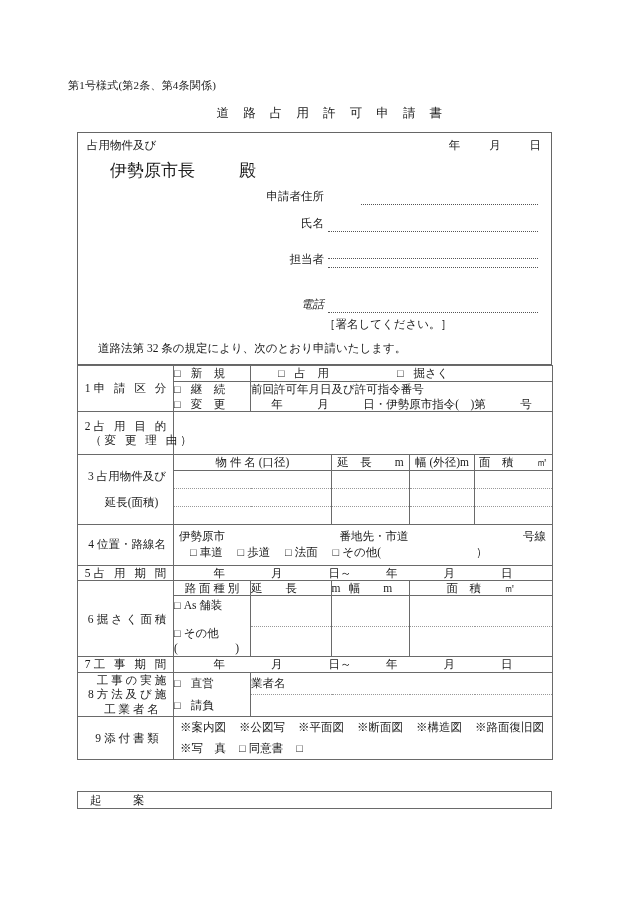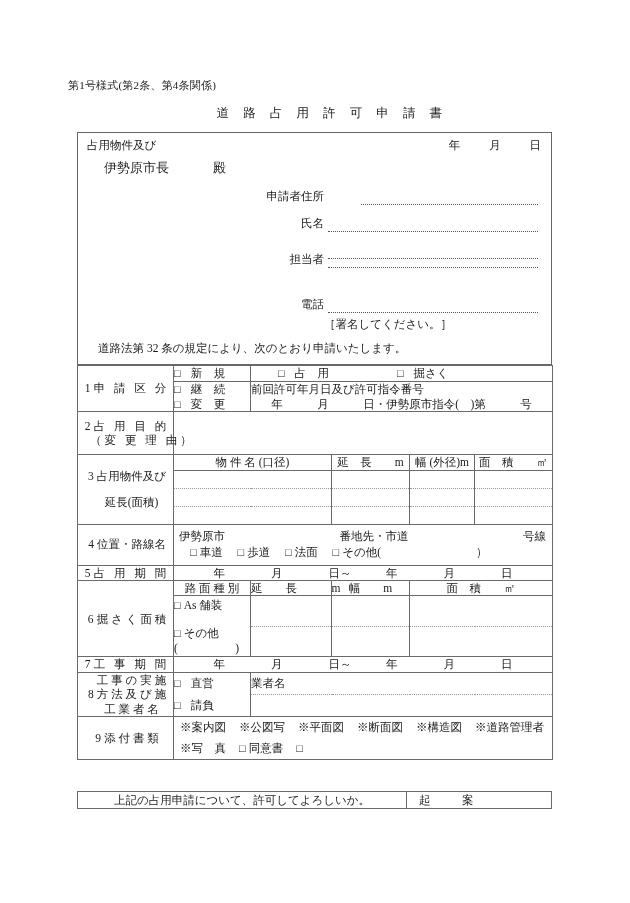--- a/index.html
+++ b/index.html
@@ -67,23 +67,23 @@
     right: 10px;
     top: 5px;
     font-size: 11.5px;
     white-space: nowrap;
     margin-left: 22px;
   }
   .hb-date span { margin-left: 26px; }
   .hb-date span:first-child { margin-left: 0; }
   .hb-mayor {
     position: absolute;
-    left: 26px;
+    left: 32px;
     top: 26px;
-    font-size: 13px;
+    font-size: 17px;
     white-space: nowrap;
   }
   .hb-mayor .dono { margin-left: 44px; }
 
   .field-row {
     position: absolute;
     left: 160px;
     width: 300px;
     height: 20px;
     display: flex;
@@ -98,21 +98,21 @@
   }
   .field-line {
     flex: 1;
     border-bottom: 1px dotted #555;
     height: 14px;
   }
   .fr-addr  { top: 52px; gap: 33px;  }
   .fr-name  { top: 79px;  }
   .fr-name2 { top: 106px; }
   .fr-staff { top: 115px; }
-  .fr-tel   { top: 160px; }
+  .fr-tel   { top: 160px; font-style: italic; }
 
   .sign-note {
     position: absolute;
     left: 246px;
     top: 184px;
     font-size: 11.5px;
     white-space: nowrap;
   }
   .law-note {
     position: absolute;
@@ -427,30 +427,29 @@
       </td>
       <td colspan="4" class="dashed-t"></td>
     </tr>
 
     <tr>
       <td class="rowlabel lbl-left" style="height:42px">
         <span class="num">9</span><span>添 付 書 類</span>
       </td>
       <td colspan="5">
         <div class="attach-line">
-          <span class="it">※案内図</span><span class="it">※公図写</span><span class="it">※平面図</span><span class="it">※断面図</span><span class="it">※構造図</span><span>※道路管理者</span>
+          <span class="it">※案内図</span><span class="it">※公図写</span><span class="it">※平面図</span><span class="it">※断面図</span><span class="it">※構造図</span><span>※路面復旧図</span>
         </div>
         <div class="attach-line">
           <span class="it">※写　真</span><span class="cb it"><span>同意書</span></span><span class="cb"><span></span></span>
         </div>
       </td>
     </tr>
   </tbody>
     </table>
 
   <div class="footer-strip">
-    <div class="footer-left">上記の占用申請について、許可してよろしいか。</div>
     <div class="footer-right">
       <span class="gp">起　案</span>
     </div>
   </div>
 
 </div>
 
 </body></html>

